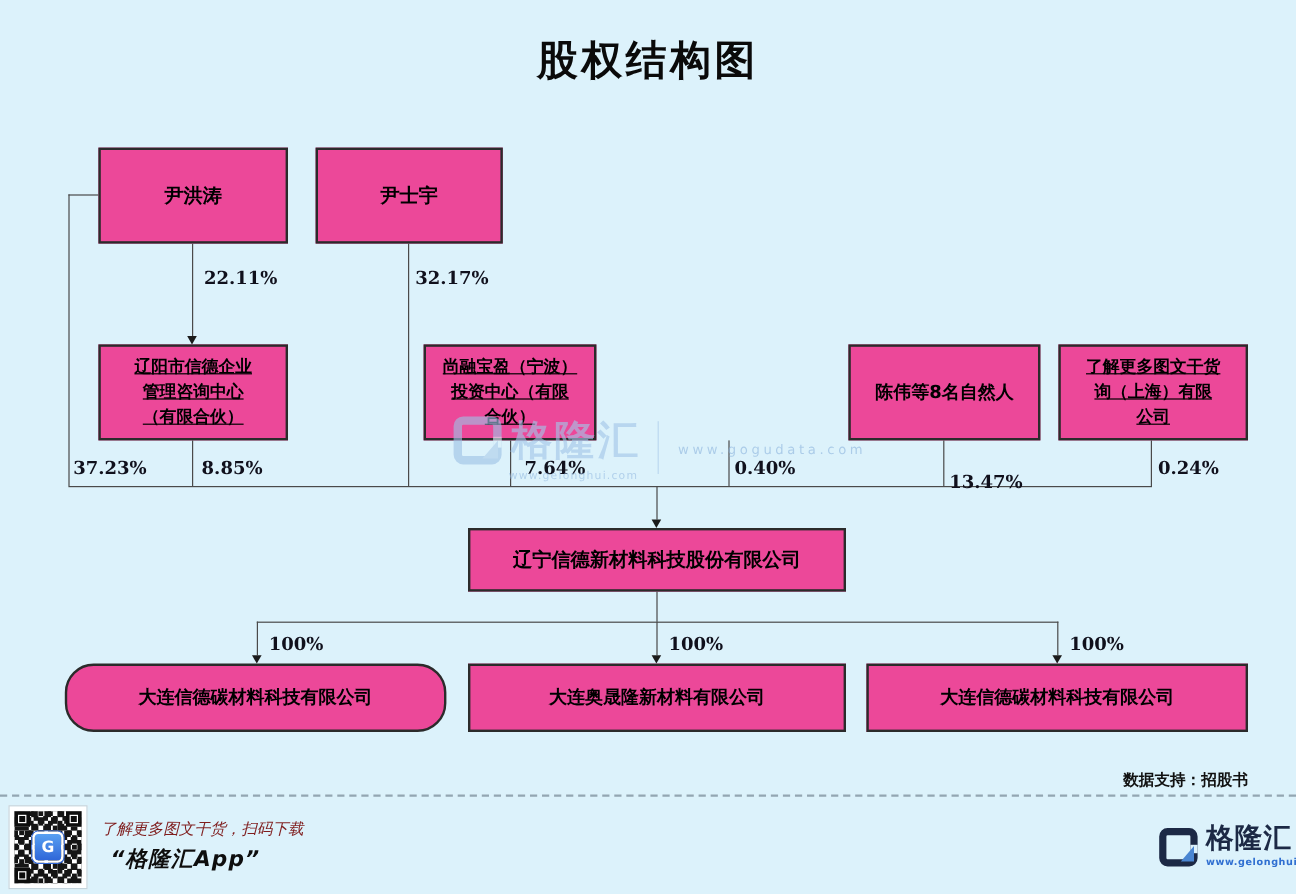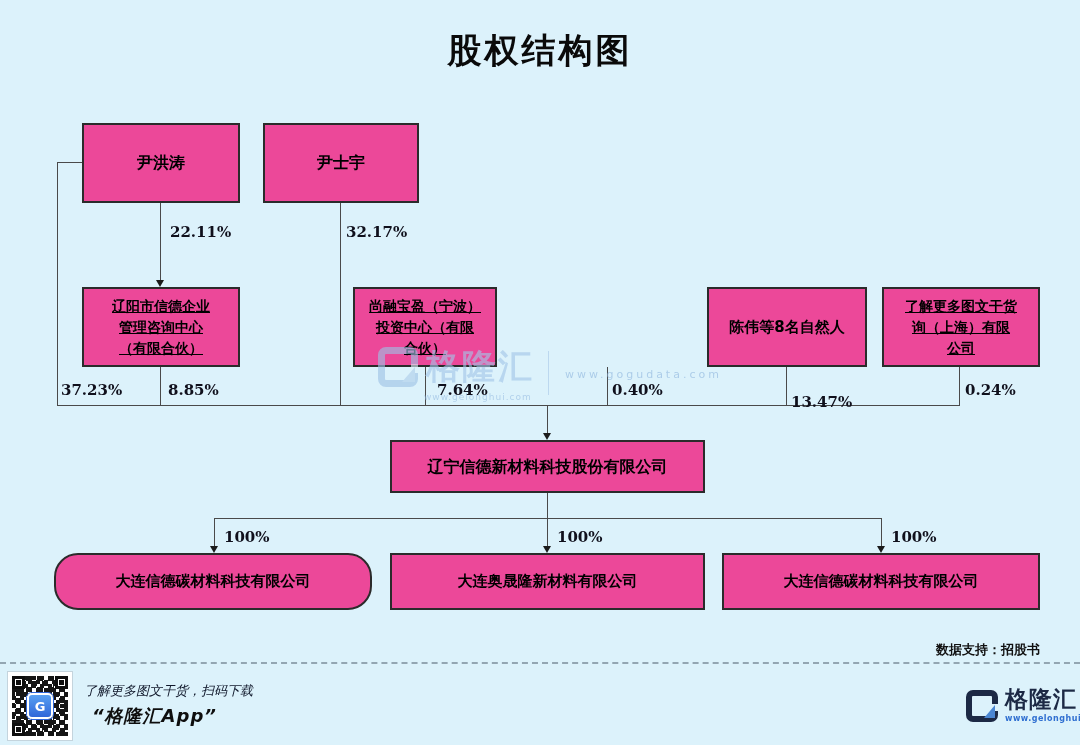--- a/index.html
+++ b/index.html
@@ -72,21 +72,21 @@
   .finder{position:absolute;width:13px;height:13px;border:3px solid #0d0d0d;background:#fff;box-sizing:border-box;}
   .finder::after{content:"";position:absolute;inset:1px;background:#0d0d0d;}
   .f-tl{left:4px;top:4px;} .f-tr{right:4px;top:4px;} .f-bl{left:4px;bottom:4px;}
   .qr-logo{
     position:absolute;left:50%;top:50%;transform:translate(-50%,-50%);
     width:22px;height:22px;border-radius:5px;border:2px solid #fff;
     background:linear-gradient(180deg,#58a0f2,#2f66d8);
     color:#fff;font-size:13px;font-weight:bold;display:flex;align-items:center;justify-content:center;
     box-shadow:0 0 0 1px #2f66d8;
   }
-  .promo1{position:absolute;left:84px;top:682px;font-size:13px;font-style:italic;color:#0f172a;}
+  .promo1{position:absolute;left:84px;top:682px;font-size:13px;font-style:italic;color:#7f1d1d;}
   .promo2{position:absolute;left:92px;top:704px;font-size:18px;font-style:italic;font-weight:bold;color:#0e0e0e;letter-spacing:1px;}
   .brandmark{position:absolute;left:966px;top:688px;display:flex;align-items:center;gap:7px;}
   .bm-glyph{width:20px;height:20px;border:6px solid #1c2945;border-radius:7px;position:relative;}
   .bm-glyph .gap{position:absolute;right:-6px;top:8px;width:6px;height:7px;background:#dcf2fb;}
   .bm-glyph .tri{
     position:absolute;right:-3px;bottom:-2px;width:0;height:0;
     border-left:11px solid transparent;border-bottom:13px solid #4a86d2;
   }
   .bm-col{display:flex;flex-direction:column;}
   .bm-name{font-size:23px;font-weight:bold;color:#1c2945;letter-spacing:1px;line-height:1;}

